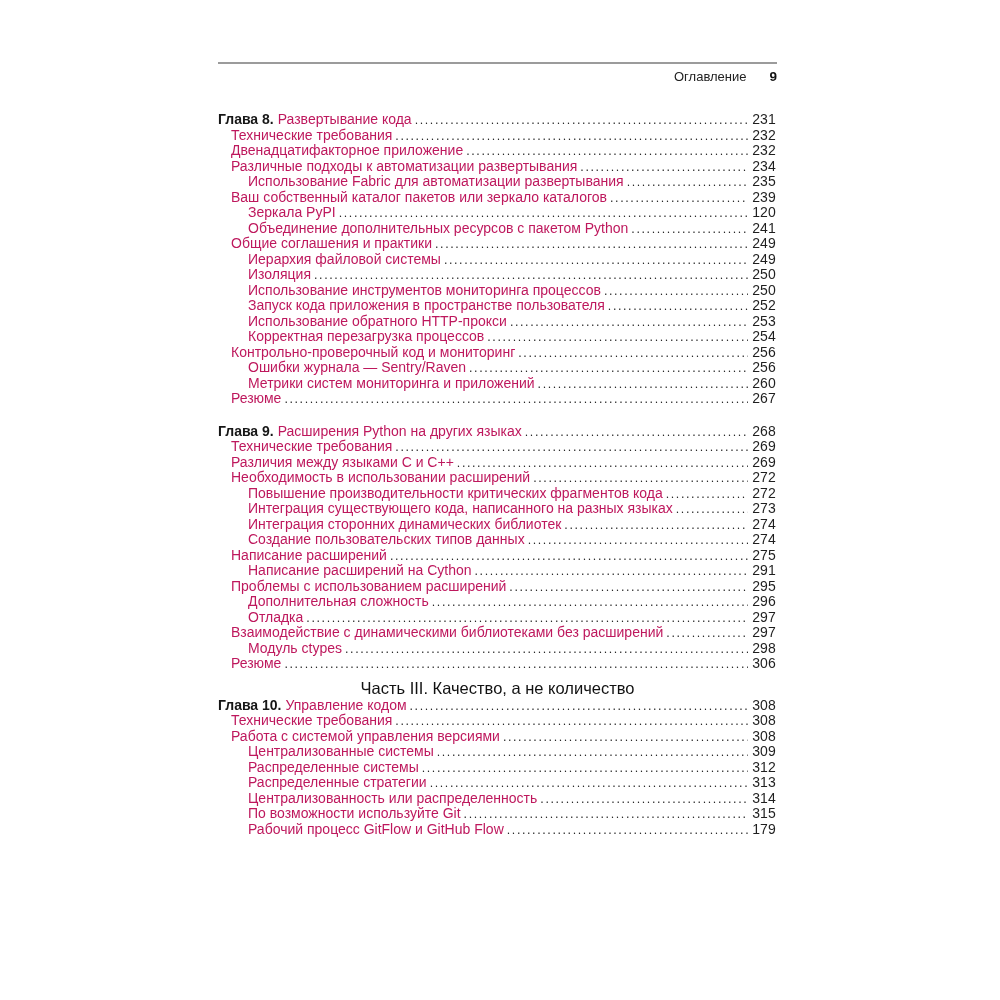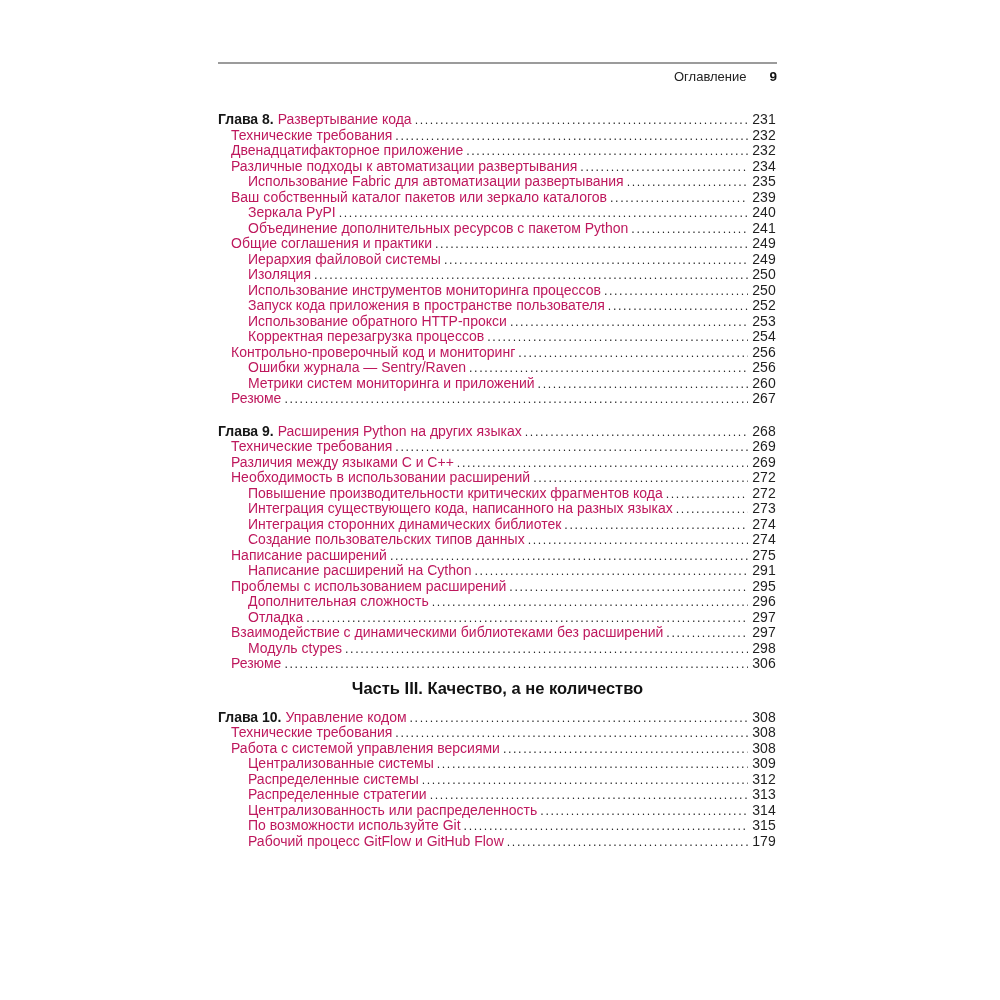--- a/index.html
+++ b/index.html
@@ -77,25 +77,25 @@
     content: "..................................................................................................................................................................................................................";
     letter-spacing: 1.6px;
     font-size: 12.5px;
   }
   .row .page-num {
     min-width: 26px;
     text-align: center;
     color: #1f1f1f;
   }
   .part-heading {
-    margin: 6px 0 12px 0;
+    margin: 6px 0 0 0;
     text-align: center;
     font-size: 16.5px;
     line-height: 20px;
-    font-weight: bold;
+    font-weight: normal;
     color: #121212;
   }
 </style>
 </head>
 <body>
 
 <div class="sheet">
 
   <div class="running-head">
     <span class="rh-title">Оглавление</span>
@@ -137,21 +137,21 @@
         <div class="row lvl-1">
 
     <span class="title">Ваш собственный каталог пакетов или зеркало каталогов</span>
     <span class="leader"></span>
     <span class="page-num">239</span>
   </div>
         <div class="row lvl-2">
 
     <span class="title">Зеркала PyPI</span>
     <span class="leader"></span>
-    <span class="page-num">240</span>
+    <span class="page-num">120</span>
   </div>
         <div class="row lvl-2">
 
     <span class="title">Объединение дополнительных ресурсов с пакетом Python</span>
     <span class="leader"></span>
     <span class="page-num">241</span>
   </div>
         <div class="row lvl-1">
 
     <span class="title">Общие соглашения и практики</span>

